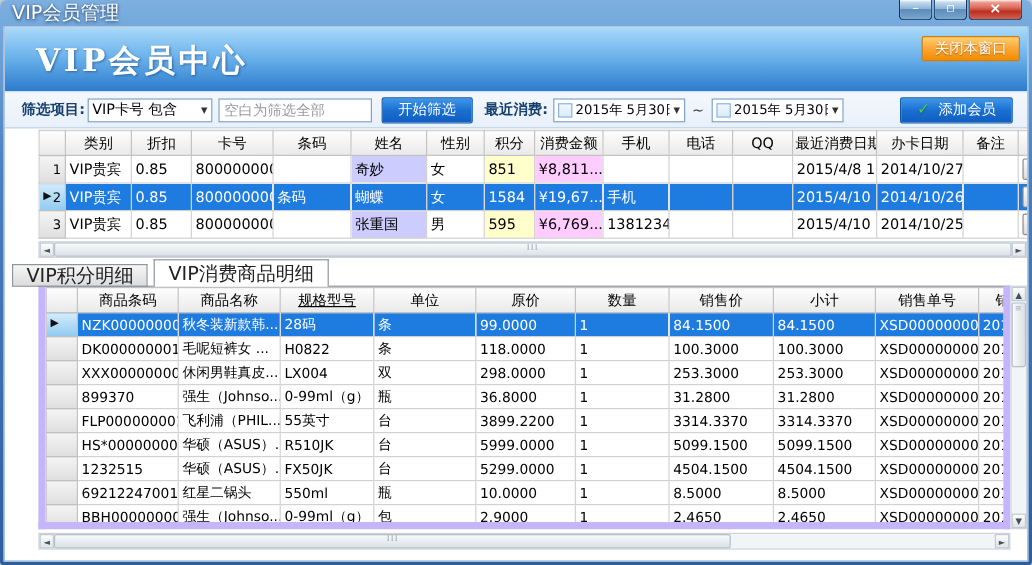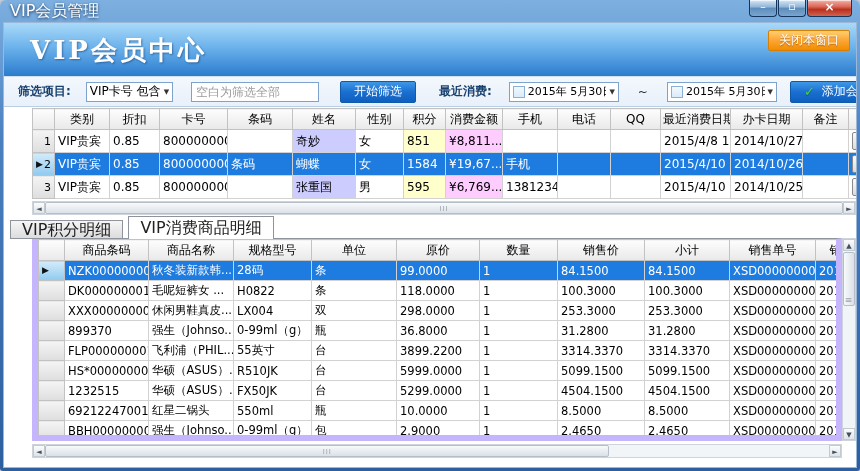--- a/index.html
+++ b/index.html
@@ -29,21 +29,21 @@
   .banner-title { position:absolute; left:26px; top:10px; font-family:"DejaVu Serif", serif;
     font-size:26px; font-weight:bold; color:#fff; letter-spacing:3px; text-shadow:1px 1px 2px rgba(0,40,90,.45); }
   .close-window-btn { position:absolute; right:6px; top:7px; height:21px; padding:0 10px;
     background:linear-gradient(#ffcf70 0%,#fca93a 45%,#f28c00 100%); border:1px solid #d87e00;
     border-radius:2px; color:#fff; font-size:12px; cursor:pointer; text-shadow:0 1px 1px rgba(140,70,0,.7);
     font-family:"DejaVu Sans", sans-serif; }
 
   
   .filterbar { position:absolute; top:53px; left:0; right:0; height:31px;
     background:linear-gradient(#f4f8fd,#e8f0fa); border-top:1px solid #cfe0f0; border-bottom:1px solid #b9cfe6;
-    display:flex; align-items:center; padding:0 8px 0 14px; font-size:12px;gap:13px; }
+    display:flex; align-items:center; padding:0 8px 0 14px; font-size:12px; }
   .flabel { color:#17406e; font-weight:bold; white-space:nowrap; }
   .dropdown { width:104px; height:20px; margin-left:2px; background:#fff; border:1px solid #7da2ce;
     display:flex; align-items:center; padding:0 3px; cursor:pointer; }
   .dropdown .dd-text { flex:1; white-space:nowrap; overflow:hidden; }
   .dd-arrow { font-size:7px; color:#333; margin-left:3px; }
   .filter-input { width:128px; height:20px; margin-left:5px; border:1px solid #7da2ce; font-size:12px;
     padding:0 4px; font-family:"DejaVu Sans", sans-serif; color:#333; }
   .filter-input::placeholder { color:#9a9a9a; }
   .btn-blue { height:22px; padding:0 13px; margin-left:8px; border:1px solid #0f5aab; border-radius:2px;
     background:linear-gradient(#3f97e8 0%,#1a6fd0 50%,#0f5ec0 100%); color:#fff; font-size:12px;
@@ -92,21 +92,21 @@
   .hscroll { position:absolute; height:14px; display:flex; background:#f2f5f8; border:1px solid #cdd4dc; }
   .hscroll.top { top:178px; left:28px; width:824px; }
   .hscroll.bottom { top:421px; left:28px; width:810px; }
   .vscroll { position:absolute; top:215px; left:838px; width:14px; height:203px; display:flex;
     flex-direction:column; background:#f2f5f8; border:1px solid #cdd4dc; }
   .sb-arrow { flex:none; width:12px; height:12px; text-align:center; font-size:7px; line-height:12px;
     color:#44505c; background:linear-gradient(#fcfcfc,#dfe4e9); border:1px solid #c2cad2; cursor:pointer; }
   .vscroll .sb-arrow { width:100%; }
   .sb-track { flex:1; position:relative; }
   .sb-thumb { position:absolute; background:linear-gradient(#f8fafb,#dbe1e7); border:1px solid #b6bec7;
-    border-radius:2px; display:flex; align-items:flex-end; justify-content:center; cursor:grab; }
+    border-radius:2px; display:flex; align-items:flex-start; justify-content:center; cursor:grab;font-family:Liberation Serif, serif; }
   .sb-thumb.h { top:0; bottom:0; }
   .sb-thumb.v { left:0; right:0; background:linear-gradient(90deg,#f8fafb,#dbe1e7); }
   .grip { color:#98a2ac; font-size:7px; letter-spacing:1px; line-height:1; }
   .grip.v { font-size:9px; }
 </style>
 </head>
 <body>
 
 <div class="window">
   <div class="titlebar">
@@ -262,21 +262,21 @@
       <div class="tab active">VIP消费商品明细</div>
     </div>
 
     <div class="products-wrap">
       <table id="products-table" style="width: 817px;">
         <thead id="products-head">
             <tr>
               <th style="width: 26px;"></th>
               <th style="width: 84px;">商品条码</th>
               <th style="width: 85px;">商品名称</th>
-              <th style="width: 78px;">规格型号</th>
+              <th style="width: 78px; text-decoration: underline;">规格型号</th>
               <th style="width: 85px;">单位</th>
               <th style="width: 83px;">原价</th>
               <th style="width: 78px;">数量</th>
               <th style="width: 87px;">销售价</th>
               <th style="width: 85px;">小计</th>
               <th style="width: 86px;">销售单号</th>
               <th style="width: 40px;">销</th>
             </tr>
           </thead>
         <tbody id="products-body">

